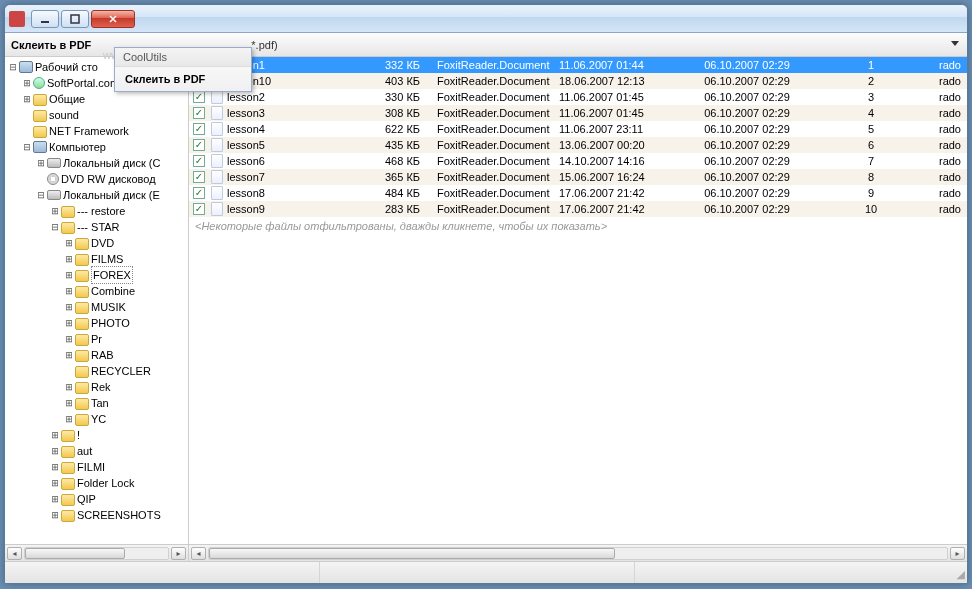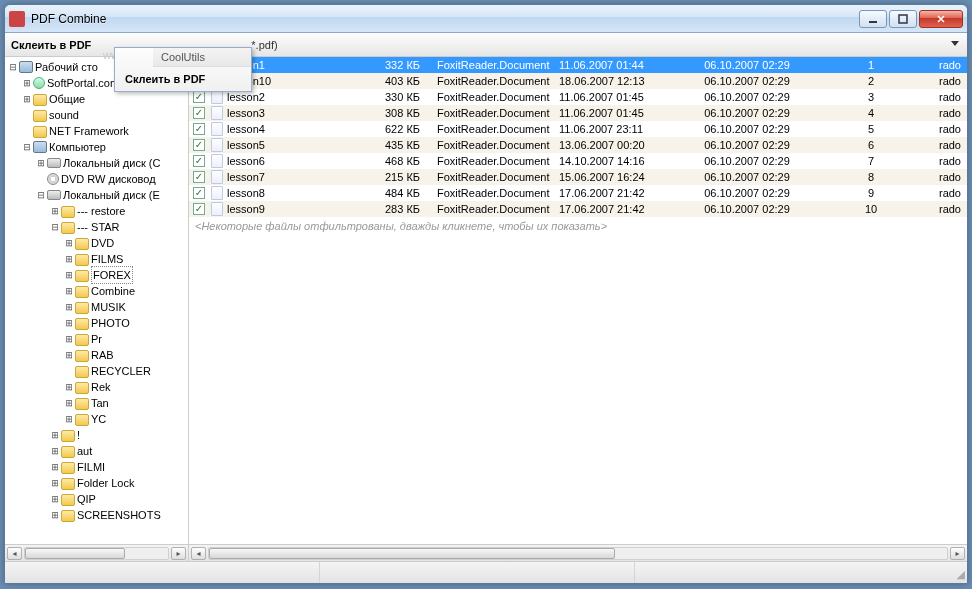--- a/index.html
+++ b/index.html
@@ -56,31 +56,30 @@
 .hscroll { height: 17px; background: linear-gradient(#f4f4f4,#e4e4e4); border-top: 1px solid #ccc; display: flex; align-items: center; padding: 0 2px; gap: 2px; }
 .hscroll .arrow { width: 15px; height: 13px; background: linear-gradient(#fefefe,#dedede); border: 1px solid #b0b0b0; border-radius: 2px; display: flex; align-items: center; justify-content: center; font-size: 8px; color: #555; }
 .hscroll .track { flex: 1; height: 13px; background: #efefef; border: 1px solid #d0d0d0; position: relative; border-radius: 2px; }
 .hscroll .thumb { position: absolute; top: 0; height: 11px; background: linear-gradient(#f8f8f8,#d8d8d8); border: 1px solid #aaa; border-radius: 2px; }
 
 .statusbar { height: 22px; background: linear-gradient(#f4f4f4,#e4e4e4); border-top: 1px solid #ccc; display: flex; }
 .statusbar .pane { flex: 1; border-right: 1px solid #d5d5d5; }
 .grip { width: 18px; display: flex; align-items: flex-end; justify-content: flex-end; padding: 2px; color: #aaa; }
 
 .context-menu { position: absolute; left: 109px; top: 42px; width: 138px; background: linear-gradient(#fdfdfd,#f0f0f0); border: 1px solid #9aaccc; box-shadow: 2px 2px 4px rgba(0,0,0,0.25); z-index: 10; }
-.cm-head { padding: 3px 8px; color: #555; background: linear-gradient(#f4f4f4,#e8e8e8); border-bottom: 1px solid #ddd; margin-left: 38px; }
+.cm-head { padding: 3px 8px; color: #555; background: linear-gradient(#f4f4f4,#e8e8e8); border-bottom: 1px solid #ddd; }
 .cm-item { padding: 6px 10px; font-weight: bold; color: #000; cursor: default; }
 </style>
 </head>
 <body>
 
 <div class="window">
 
   <div class="titlebar">
     <span class="app-icon"></span>
-    <span class="title">PDF Combine</span>
     <div class="winbtns">
       <div class="winbtn">
           <svg viewBox="0 0 10 10">
             <rect x="1" y="7" width="8" height="2" fill="currentColor"></rect>
           </svg>
         </div>
       <div class="winbtn">
           <svg viewBox="0 0 10 10">
             <rect x="1" y="1" width="8" height="8" fill="none" stroke="currentColor" stroke-width="1.5"></rect>
           </svg>
@@ -334,21 +333,21 @@
             <span class="c-type">FoxitReader.Document</span>
             <span class="c-date1">14.10.2007 14:16</span>
             <span class="c-date2">06.10.2007 02:29</span>
             <span class="c-num">7</span>
             <span class="c-user">rado</span>
           </div>
           <div class="frow alt">
             <span class="chk">✓</span>
             <span class="ico-file"></span>
             <span class="c-name">lesson7</span>
-            <span class="c-size">215 КБ</span>
+            <span class="c-size">365 КБ</span>
             <span class="c-type">FoxitReader.Document</span>
             <span class="c-date1">15.06.2007 16:24</span>
             <span class="c-date2">06.10.2007 02:29</span>
             <span class="c-num">8</span>
             <span class="c-user">rado</span>
           </div>
           <div class="frow">
             <span class="chk">✓</span>
             <span class="ico-file"></span>
             <span class="c-name">lesson8</span>

